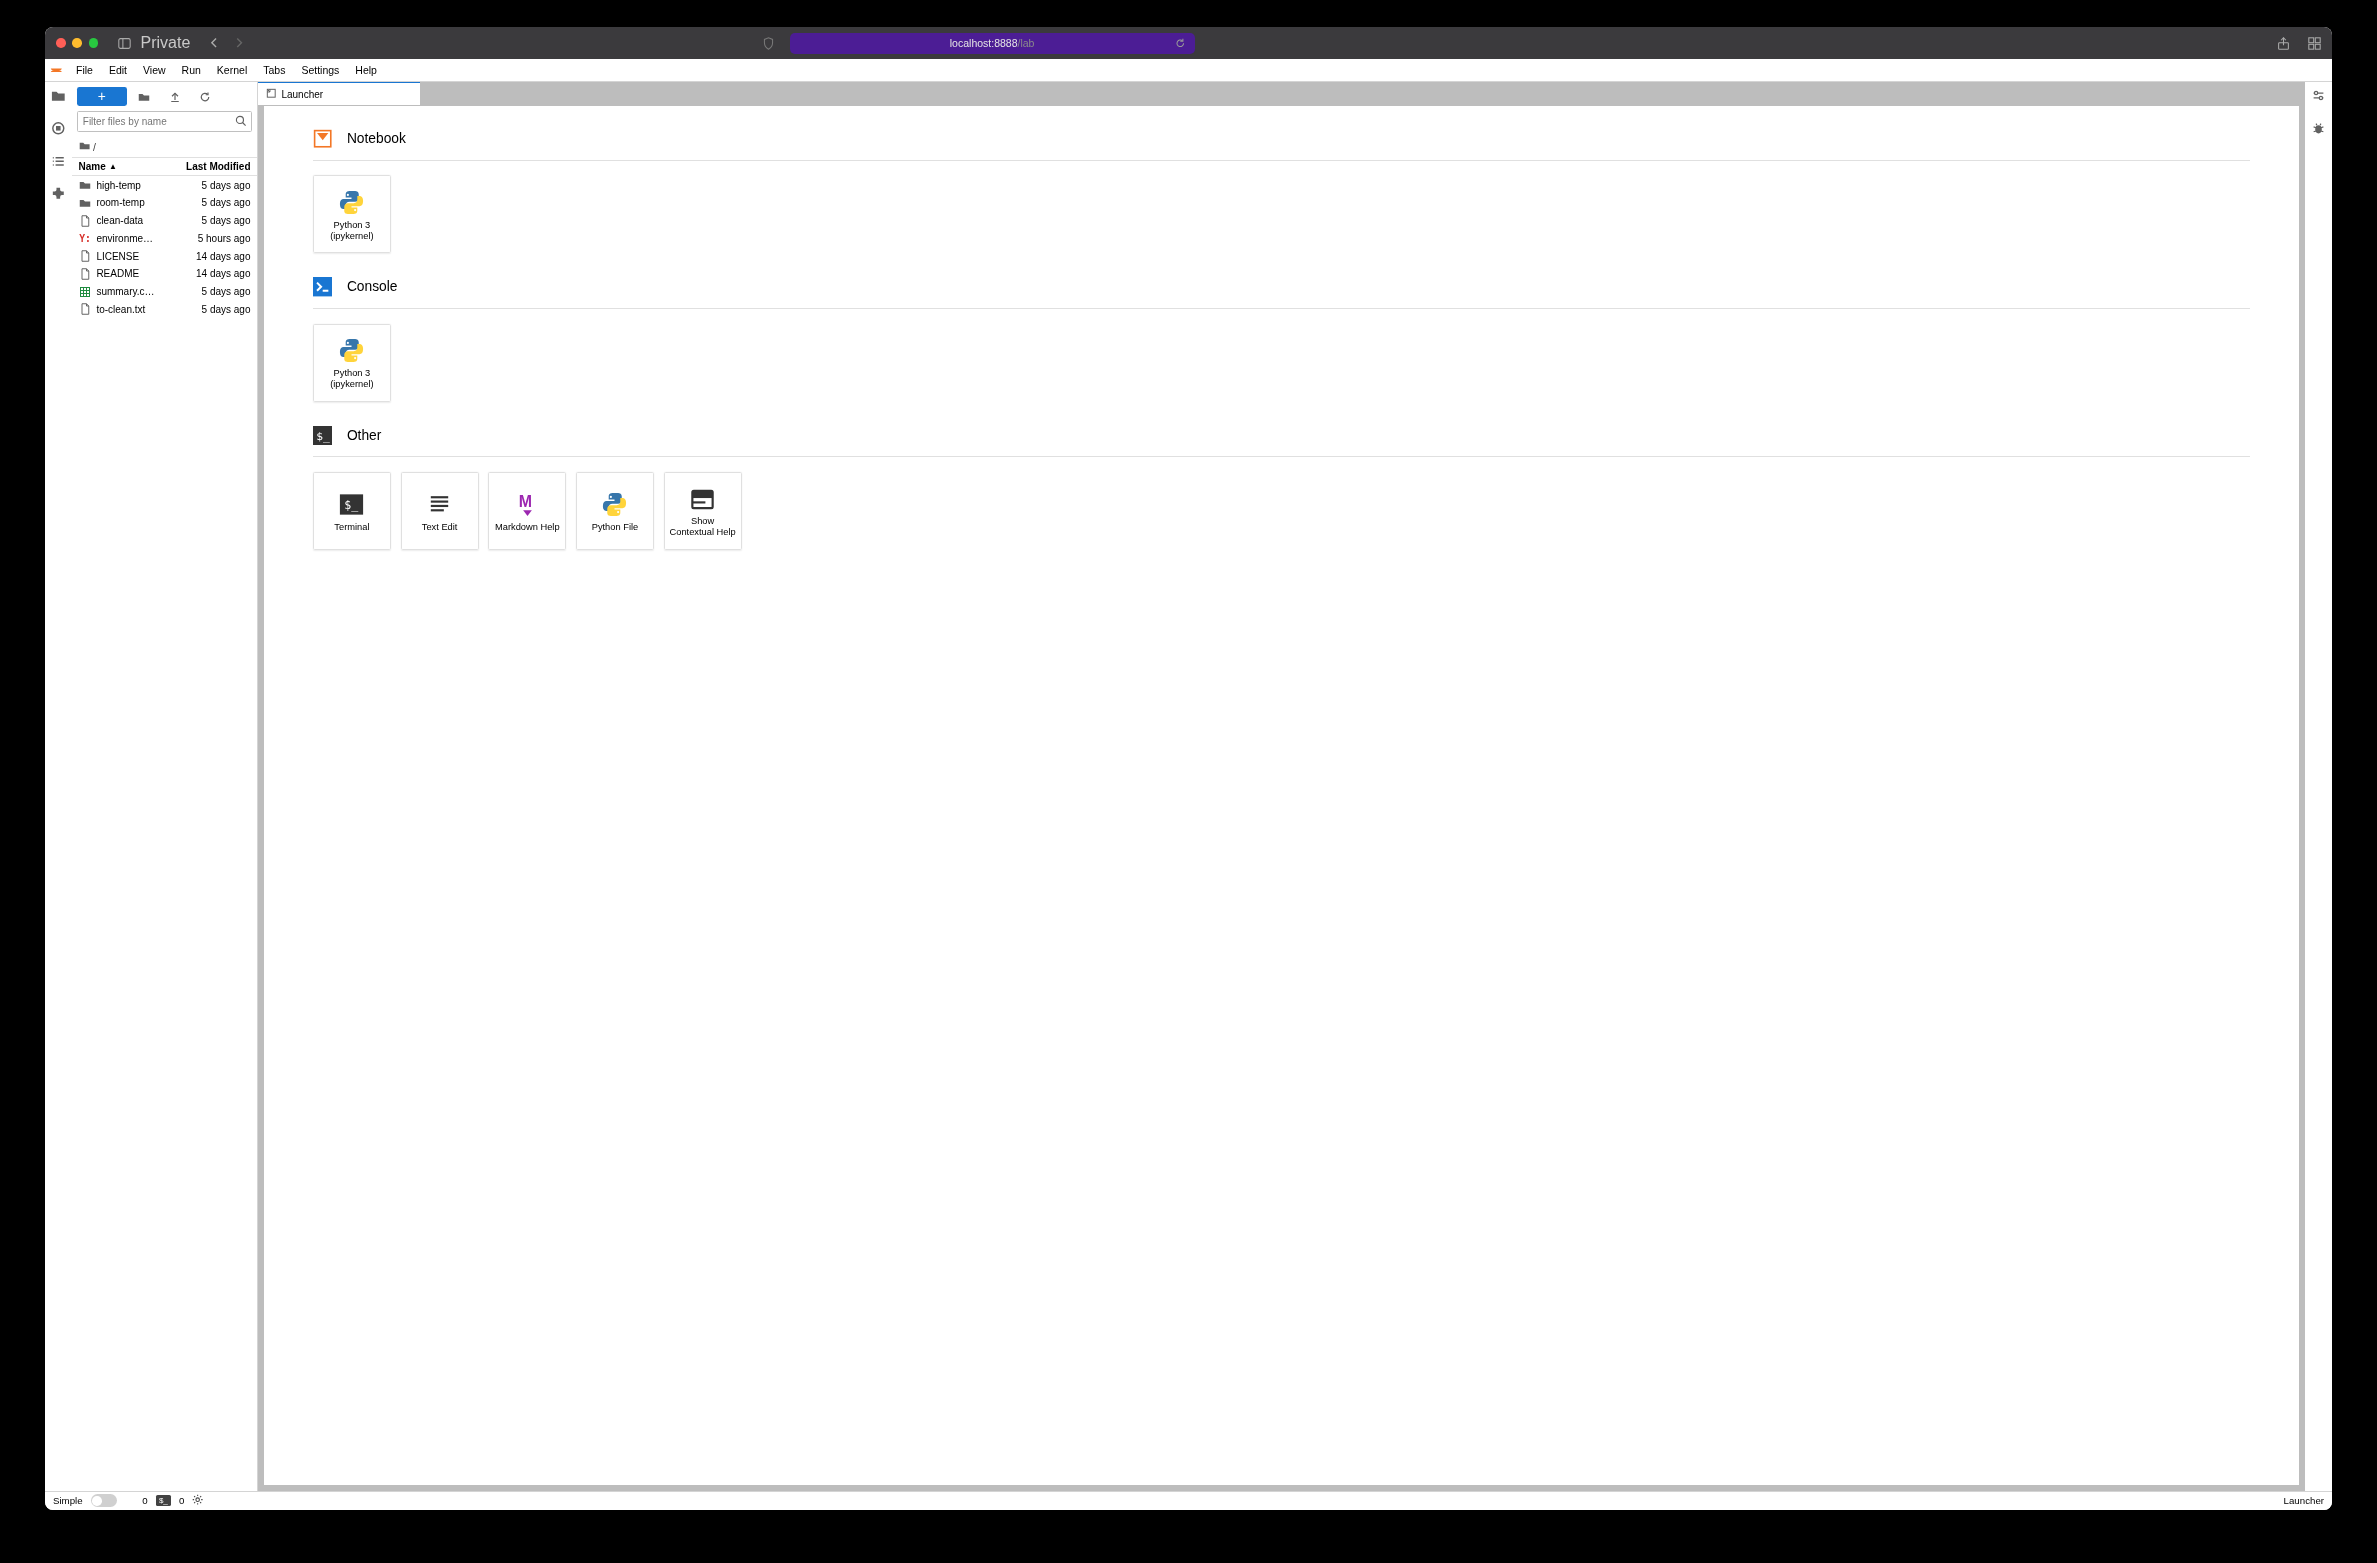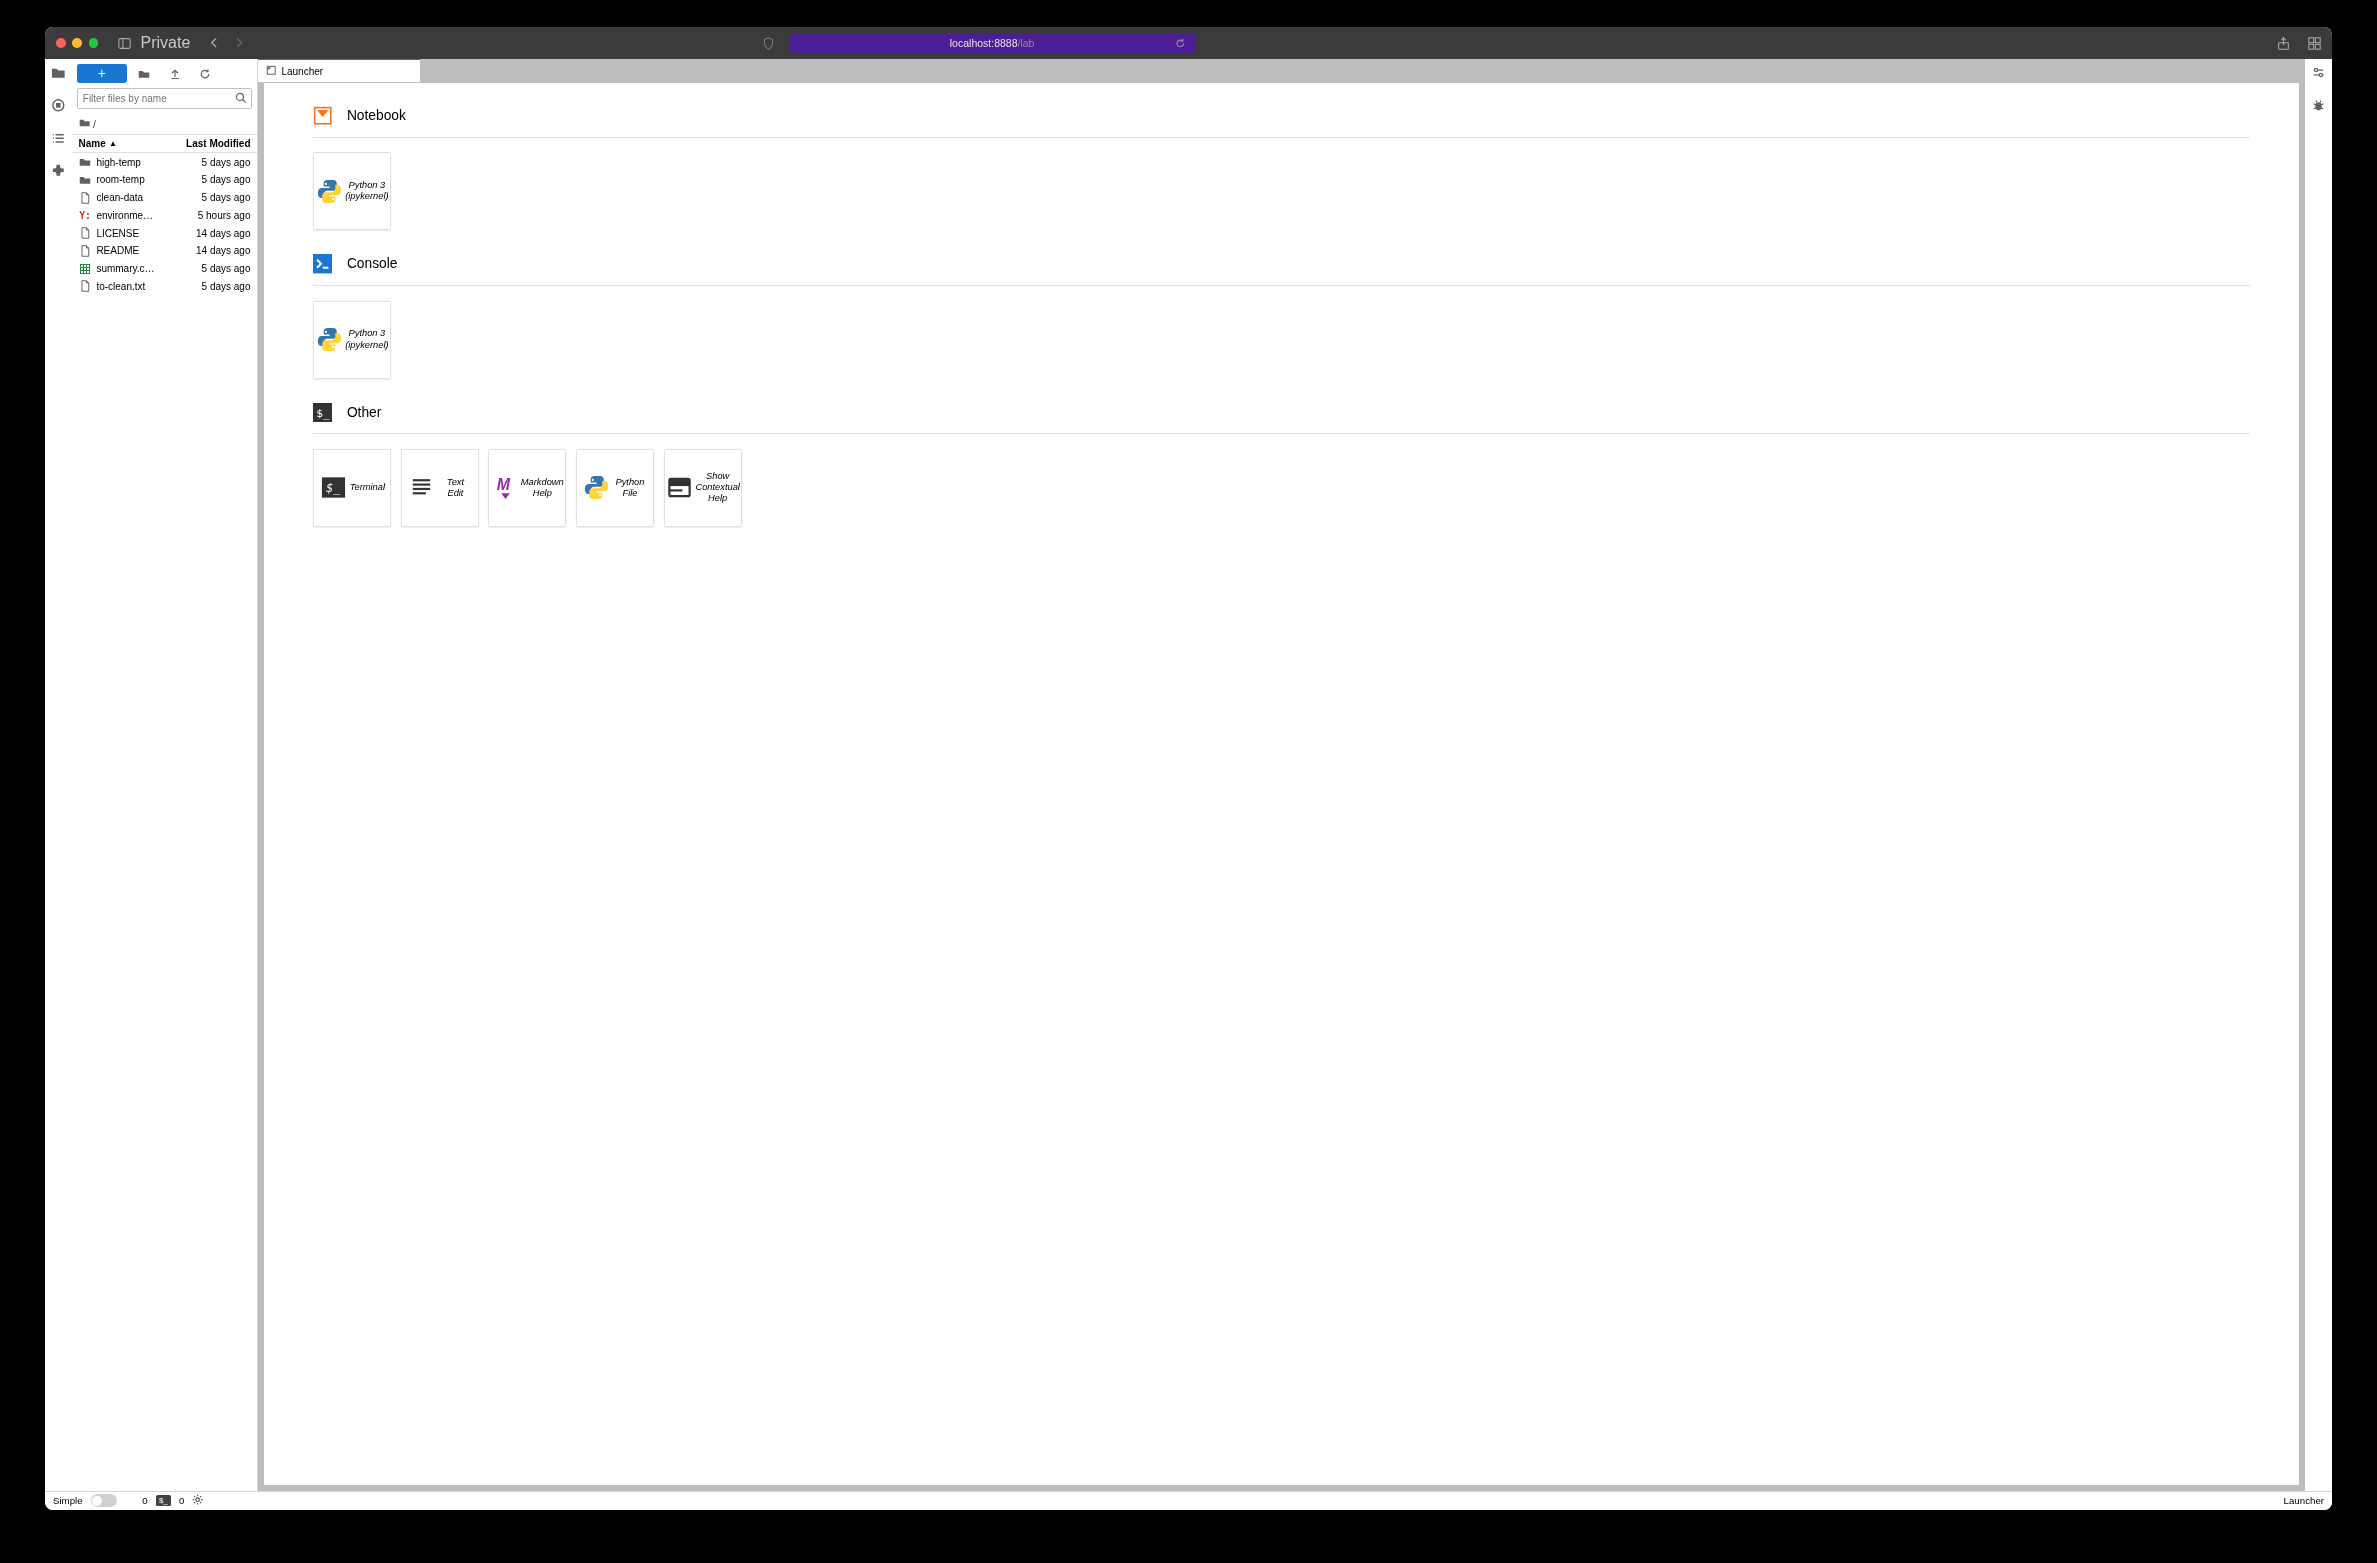--- a/index.html
+++ b/index.html
@@ -182,27 +182,26 @@
   }
   .section { margin-bottom: 24px; }
   .section-head { display:flex; align-items:center; gap:14.6px; padding-bottom: 11.3px; border-bottom: 0.8px solid #e0e0e0; margin-bottom: 14.6px;}
   .section-head .sh-icon { width:19.4px; height:19.4px; display:flex; align-items:center; justify-content:center;}
   .section-head .sh-label { font-size: 13.8px; }
   .cards { display:flex; gap:9.7px; flex-wrap:wrap; }
   .card {
     width: 78px; height: 78px;
     border:0.8px solid #e0e0e0;
     border-radius:1.6px;
-    display:flex; flex-direction:row; align-items:center; justify-content:center;
+    display:flex; flex-direction:column; align-items:center; justify-content:center;
     gap:1px;
     cursor:pointer;
     box-shadow: 0 0.8px 1.6px rgba(0,0,0,0.08);
     text-align:center;
     padding: 4.9px;
-    font-style: italic;
   }
   .card .cicon { width:32px; height:32px; display:flex; align-items:center; justify-content:center; }
   .card .clabel { font-size: 9.3px; line-height:1.2; }
   
   .right-rail {
     width: 27px;
     background:#fff;
     display:flex; flex-direction:column; align-items:center;
     padding-top:6.5px;
     gap:18px;
@@ -289,20 +288,37 @@
             <rect x="9" y="1" width="6" height="6"></rect>
             <rect x="1" y="9" width="6" height="6"></rect>
             <rect x="9" y="9" width="6" height="6"></rect>
           </svg>
       </span>
     </div>
   </div>
 
   <div class="jupyter">
 
+    <div class="menubar">
+      <div class="logo-cell">
+        <svg viewBox="0 0 24 24">
+            <circle cx="12" cy="12" r="11" fill="none"></circle>
+          <path d="M3 9 a9 4 0 0 0 18 0" fill="#f37726"></path>
+          <path d="M3 15 a9 4 0 0 1 18 0" fill="#f37726"></path>
+        </svg>
+      </div>
+      <div class="menu-item">File</div>
+      <div class="menu-item">Edit</div>
+      <div class="menu-item">View</div>
+      <div class="menu-item">Run</div>
+      <div class="menu-item">Kernel</div>
+      <div class="menu-item">Tabs</div>
+      <div class="menu-item">Settings</div>
+      <div class="menu-item">Help</div>
+    </div>
 
     <div class="workarea">
 
       <div class="left-rail">
         <span class="rail-icon">
           <svg viewBox="0 0 16 16" width="14.6" height="14.6" fill="currentColor">
               <path d="M1 3h5l2 2h7v8H1z"></path>
             </svg>
         </span>
         <span class="rail-icon">

